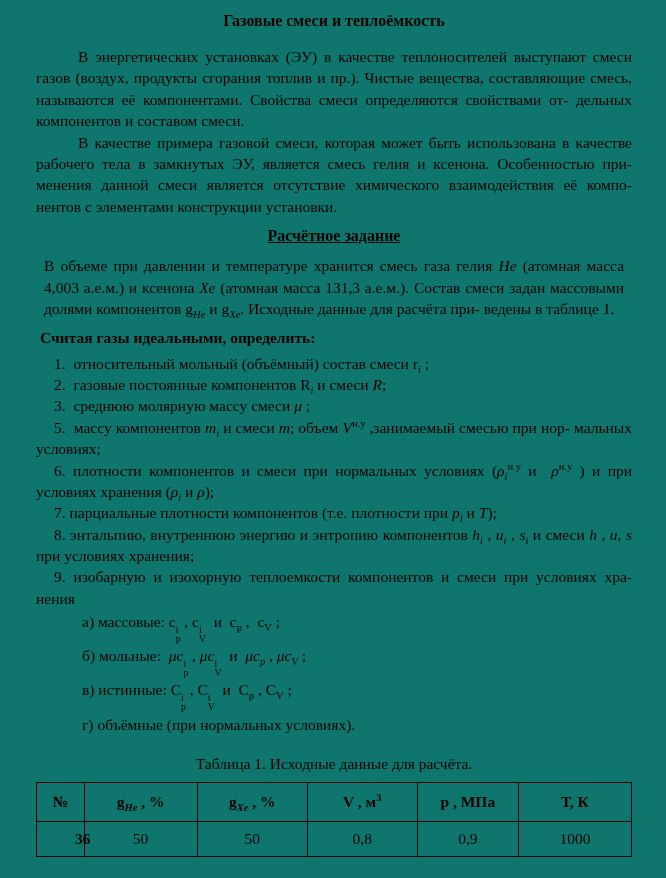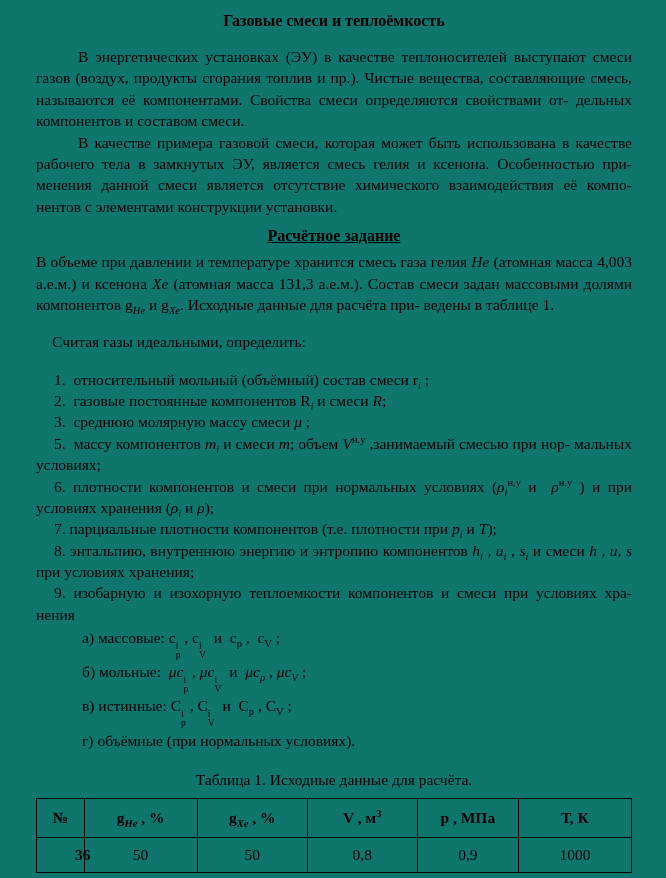--- a/index.html
+++ b/index.html
@@ -28,23 +28,23 @@
   }
   .section-heading {
     text-align: center;
     font-weight: bold;
     text-decoration: underline;
     margin: 8px 0 4px 0;
     font-size: 16px;
   }
   .task-intro {
     text-align: justify;
-    margin: 0;
+    margin: 8px;
   }
-  .determine { margin: 16px; text-align: justify; }
+  .determine { margin: 4px; text-align: justify; font-weight: bold; }
   .item {
     text-align: justify;
     text-indent: 18px;
     margin: 0;
   }
   .subitem {
     padding-left: 46px;
     margin: 0;
     line-height: 1.62;
   }

